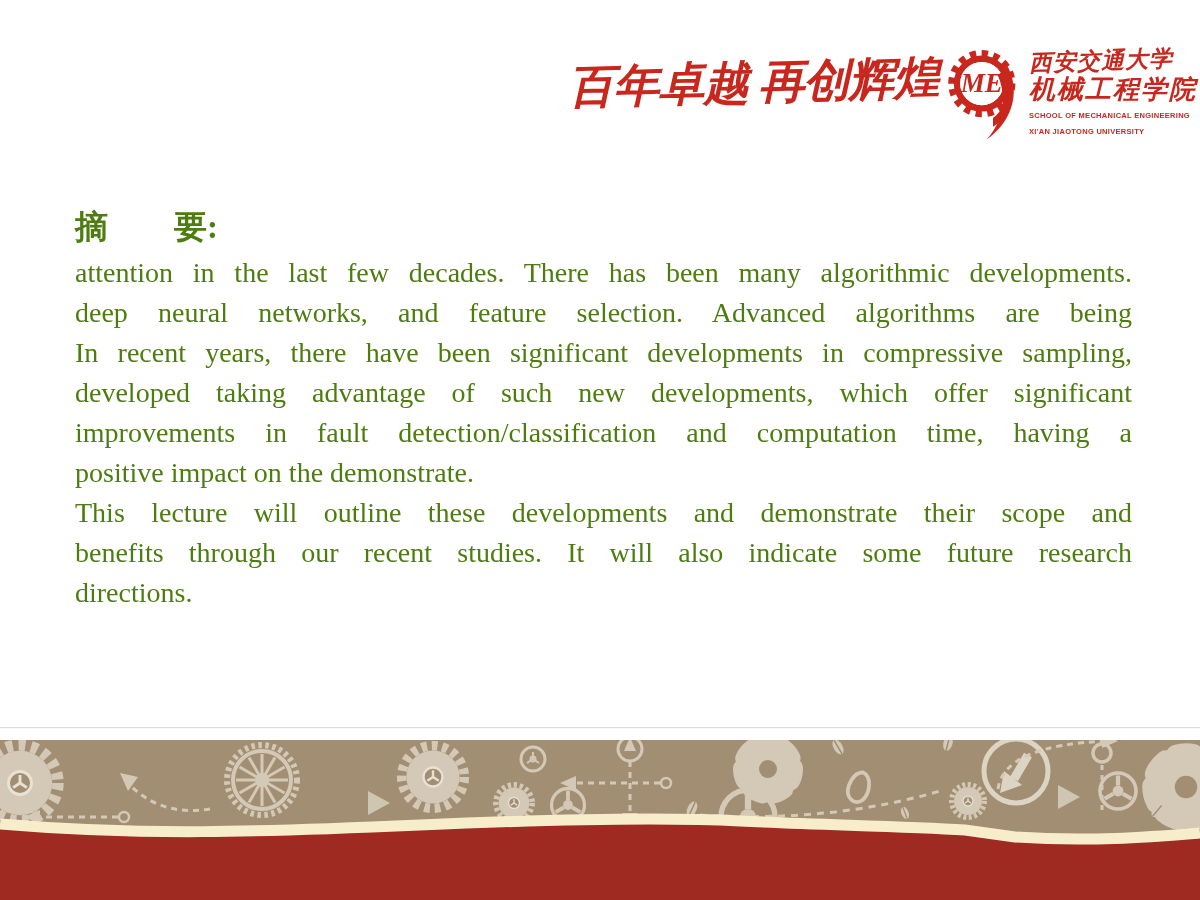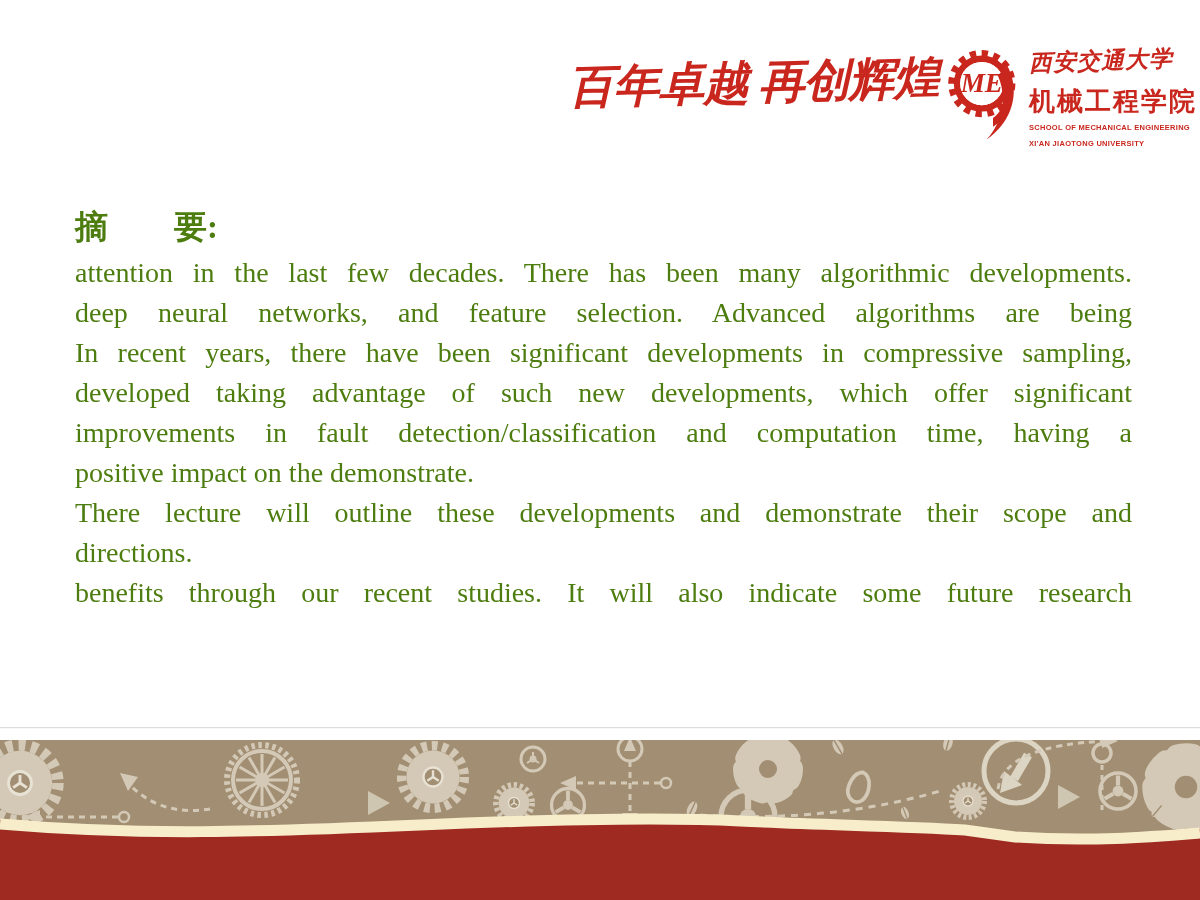--- a/index.html
+++ b/index.html
@@ -11,21 +11,21 @@
   .slogan{position:absolute;left:568px;top:52px;width:380px;
           font-size:46px;font-weight:bold;font-style:italic;
           color:#c9271e;letter-spacing:-1px;white-space:nowrap;
           transform:rotate(-1.5deg);font-family:"Liberation Serif", serif;}
   .logo{position:absolute;left:945px;top:42px;display:flex;align-items:flex-start;justify-content:center;}
   .logo-mark{width:80px;height:104px;flex:0 0 auto;}
   .logo-text{margin-left:4px;margin-top:6px;color:#c9271e;line-height:1.1;}
   .logo-zh1{font-size:23px;font-weight:bold;font-style:italic;white-space:nowrap;
             transform:rotate(-2deg);letter-spacing:1px;}
   .logo-zh2{font-size:26px;font-weight:bold;letter-spacing:2px;white-space:nowrap;
-            font-family:"Liberation Sans", sans-serif;margin-top:14px;}
+            font-family:"Liberation Sans", sans-serif;margin-top:2px;font-style:italic;}
   .logo-en{font-size:7.5px;font-weight:bold;letter-spacing:.3px;white-space:nowrap;
            font-family:Liberation Sans, sans-serif;margin-top:8px;}
 
   
   .abstract{position:absolute;left:75px;top:207px;width:1057px;color:#4d7c0f;}
   .heading{font-size:33px;font-weight:bold;line-height:40px;margin-bottom:6px;}
   .line{font-size:28px;line-height:40px;height:40px;
         text-align:justify;text-align-last:justify;overflow:hidden;white-space:nowrap;}
   .line.end{text-align-last:left;}
 
@@ -57,23 +57,23 @@
   </div>
 
   <main class="abstract">
     <div class="heading">摘　　要:</div>
     <div class="line">attention in the last few decades. There has been many algorithmic developments.</div>
     <div class="line">deep neural networks, and feature selection. Advanced algorithms are being</div>
     <div class="line">In recent years, there have been significant developments in compressive sampling,</div>
     <div class="line">developed taking advantage of such new developments, which offer significant</div>
     <div class="line">improvements in fault detection/classification and computation time, having a</div>
     <div class="line end">positive impact on the demonstrate.</div>
-    <div class="line">There lecture will outline these developments and demonstrate their scope and</div>
+    <div class="line">This lecture will outline these developments and demonstrate their scope and</div>
+    <div class="line">benefits through our recent studies. It will also indicate some future research</div>
     <div class="line end">directions.</div>
-    <div class="line">benefits through our recent studies. It will also indicate some future research</div>
   </main>
 
   <svg class="footer-art" viewBox="0 0 1200 175">
     <defs>
       <g id="gearA">
         <circle r="33" fill="none" stroke="#d3c9b6" stroke-width="10" stroke-dasharray="6 5"></circle>
         <circle r="28" fill="#d3c9b6"></circle>
         <circle r="10" fill="#a28f73"></circle>
         <circle r="10" fill="none" stroke="#e8e2d4" stroke-width="2.5"></circle>
         <g stroke="#e8e2d4" stroke-width="2.5">

